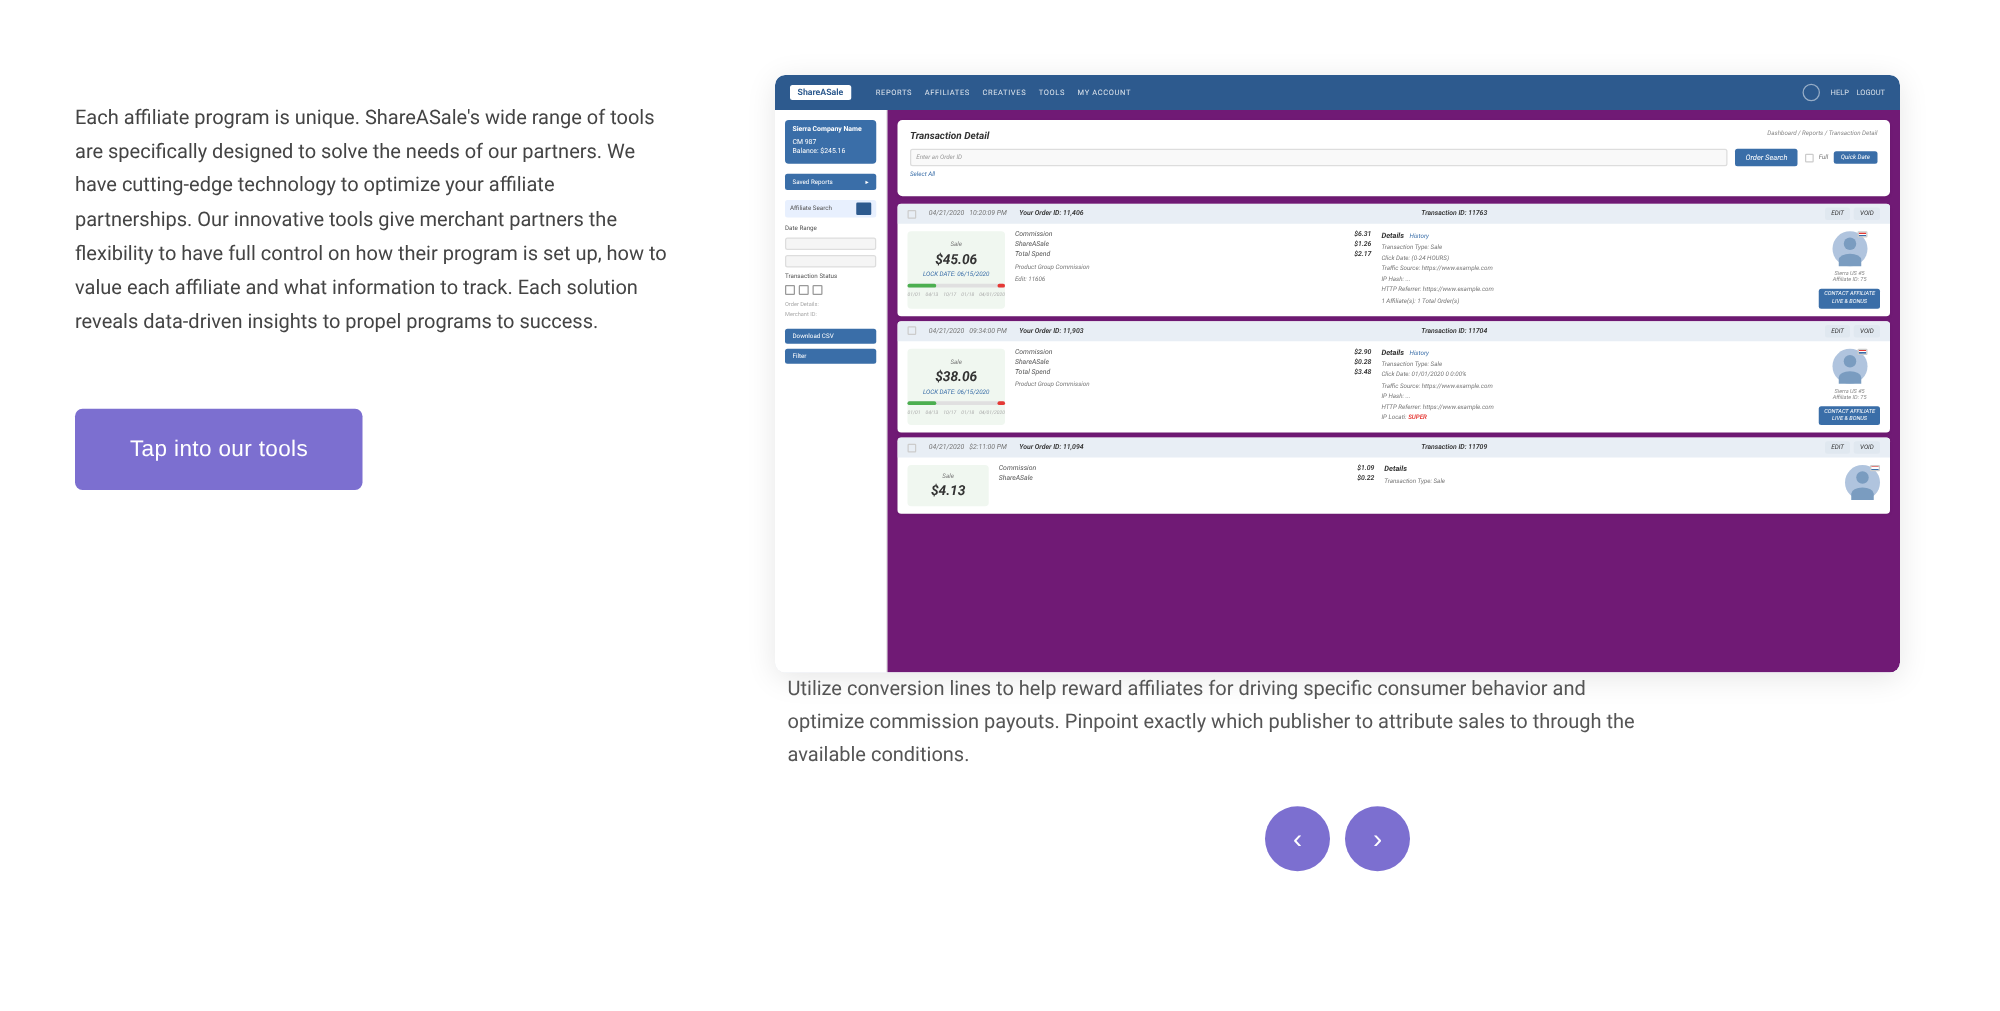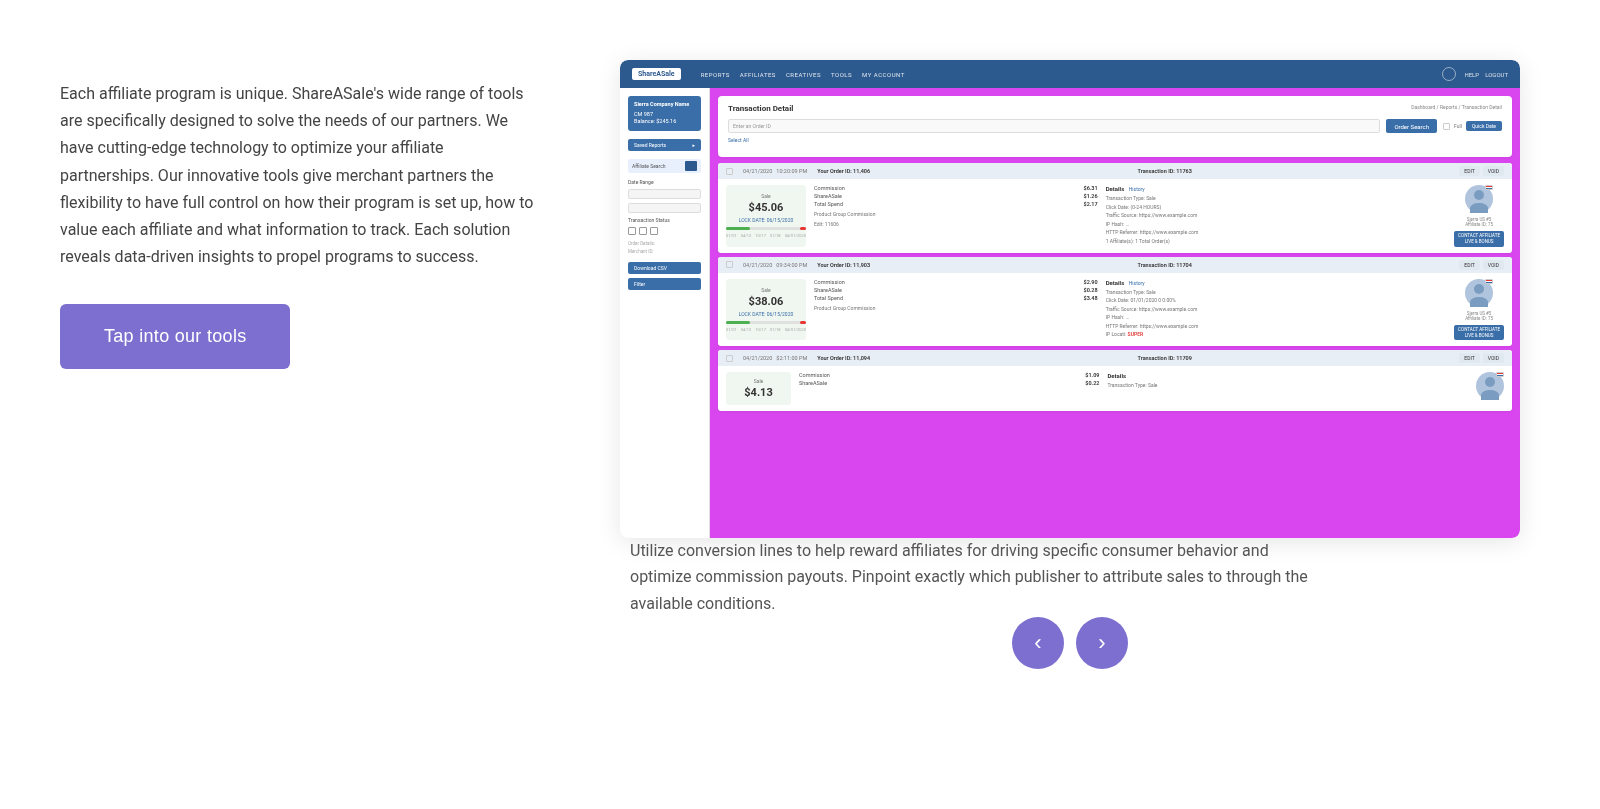--- a/index.html
+++ b/index.html
@@ -29,21 +29,21 @@
       font-size: 42px;
       font-weight: 400;
       color: #6b5fc7;
       line-height: 1.15;
       margin-bottom: 32px;
     }
     .main-description {
       font-size: 16px;
       line-height: 1.7;
       color: #444;
-      margin-bottom: 34px;
+      margin-bottom: 57px;
     }
     .cta-button {
       display: inline-block;
       background: #7c6fd0;
       color: #fff;
       font-size: 18px;
       font-weight: 500;
       padding: 22px 44px;
       border-radius: 6px;
       cursor: pointer;
@@ -226,22 +226,23 @@
       font-size: 5px;
       padding: 3px 6px;
       border-radius: 2px;
       margin-top: 4px;
       display: block;
     }
 
     
     .mock-main {
       flex: 1;
-      background: #d946ef;
+      background: #701a75;
       padding: 8px;
+      font-style: italic;
     }
 
     
     .mock-transaction-header {
       background: #fff;
       padding: 8px 10px;
       border-radius: 4px;
       margin-bottom: 6px;
       box-shadow: 0 1px 3px rgba(0,0,0,0.06);
     }
@@ -475,20 +476,21 @@
       font-size: 22px;
       font-weight: 700;
       color: #222;
       margin-bottom: 14px;
     }
     .attribution-description {
       font-size: 16px;
       color: #555;
       line-height: 1.65;
       max-width: 680px;
+      margin-bottom: 28px;
     }
     .nav-buttons {
       display: flex;
       gap: 12px;
       justify-content: center;
     }
     .nav-btn {
       width: 52px;
       height: 52px;
       border-radius: 50%;

